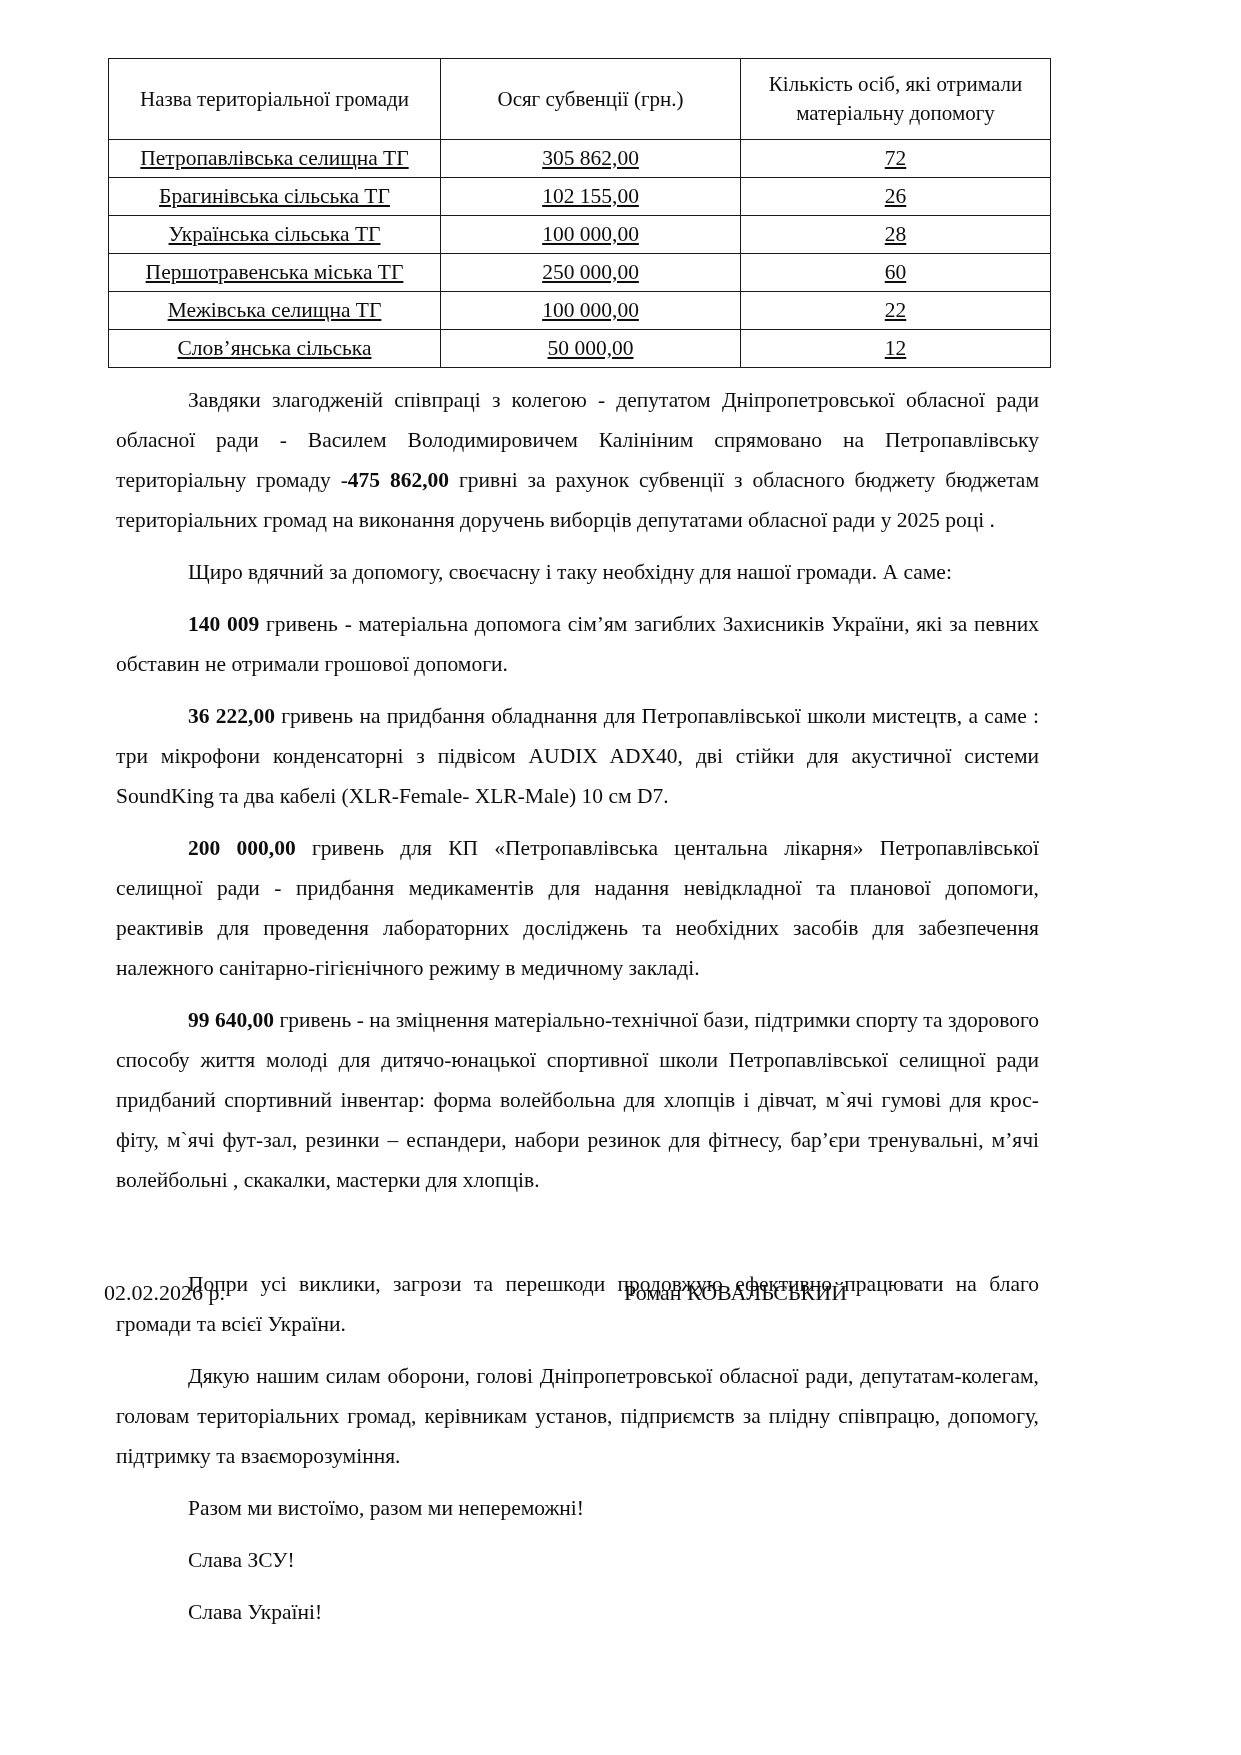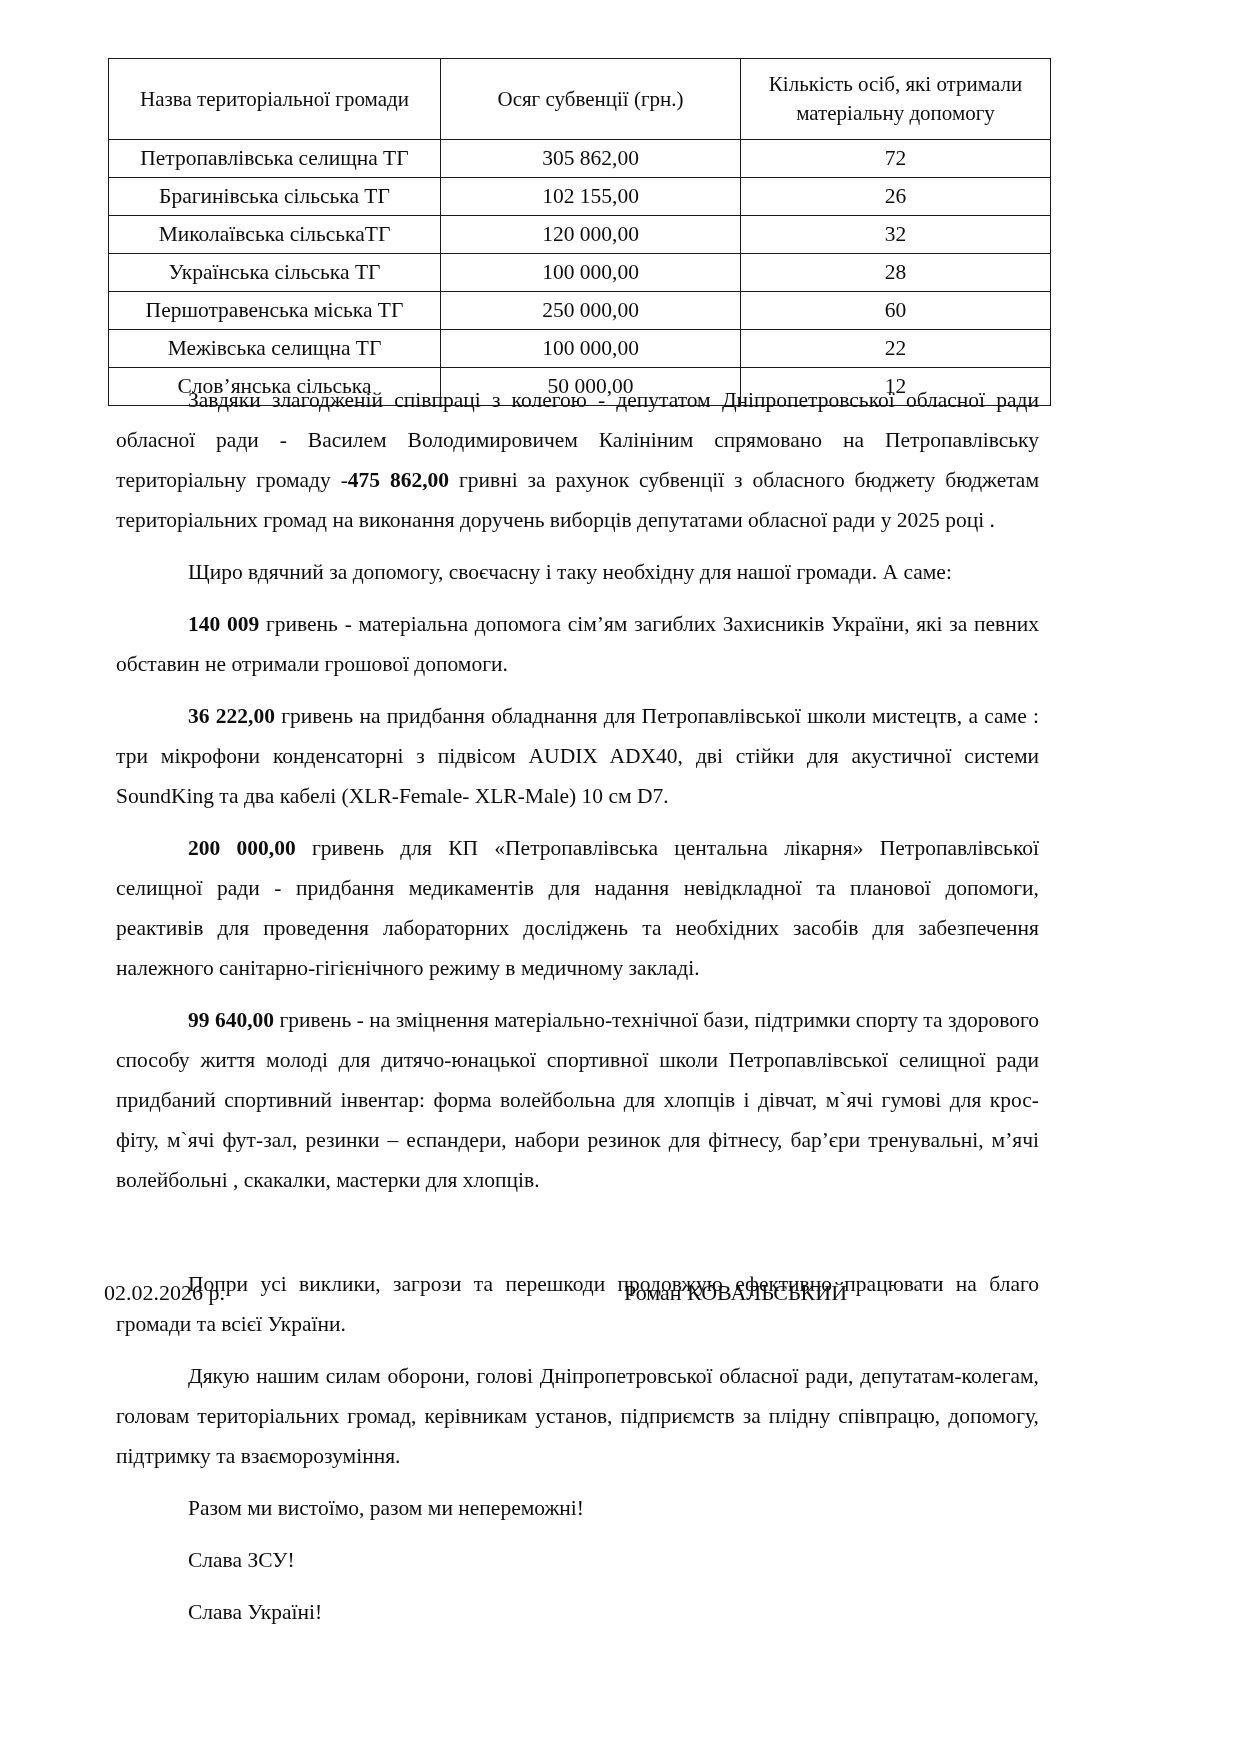--- a/index.html
+++ b/index.html
@@ -50,20 +50,21 @@
   table.subvention col.c3 { width: 310px; }
   table.subvention thead th {
     height: 72px;
     padding: 4px 10px;
     font-size: 21px;
   }
   table.subvention tbody td {
     height: 33px;
     padding: 2px 8px;
     font-size: 21.5px;
+    text-decoration: underline;
   }
   .hdr-line2 { display: block; }
 
   
   .body-text {
     position: absolute;
     left: 104px;
     top: 368px;
     width: 947px;
     font-size: 21.5px;
@@ -133,25 +134,20 @@
           <td>Петропавлівська селищна ТГ</td>
           <td>305 862,00</td>
           <td>72</td>
         </tr>
         <tr>
           <td>Брагинівська сільська ТГ</td>
           <td>102 155,00</td>
           <td>26</td>
         </tr>
         <tr>
-          <td>Миколаївська сільськаТГ</td>
-          <td>120 000,00</td>
-          <td>32</td>
-        </tr>
-        <tr>
           <td>Українська сільська ТГ</td>
           <td>100 000,00</td>
           <td>28</td>
         </tr>
         <tr>
           <td>Першотравенська міська ТГ</td>
           <td>250 000,00</td>
           <td>60</td>
         </tr>
         <tr>

